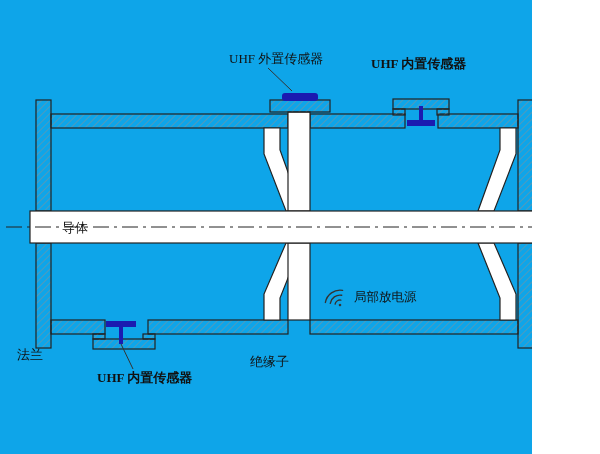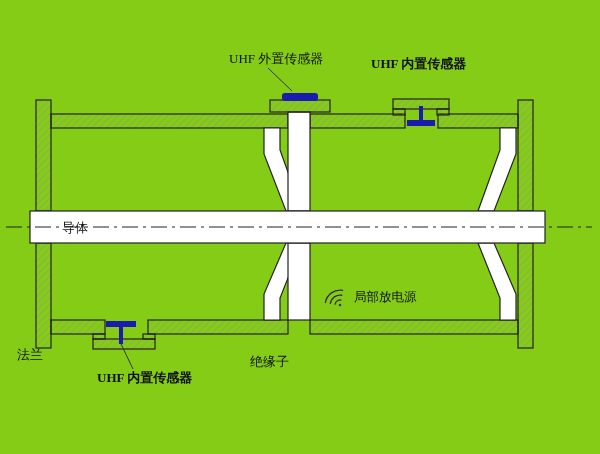--- a/index.html
+++ b/index.html
@@ -1,17 +1,17 @@
 <!DOCTYPE html>
 <html><head>
 <meta charset="utf-8">
 <style>
   html,body{margin:0;padding:0;background:#ffffff;}
   .canvas{
-    width:600px;height:454px;background:#84cc16;
+    width:532px;height:454px;background:#0ea5e9;
     position:relative;overflow:hidden;
     font-family:"Liberation Serif","DejaVu Serif",serif;
   }
   svg{display:block;}
   svg text{
     font-family:"Liberation Serif","DejaVu Serif",serif;
     font-size:13px;fill:#111111;
   }
   text.bold{font-weight:bold;}
   text.small{font-size:12.5px;}

